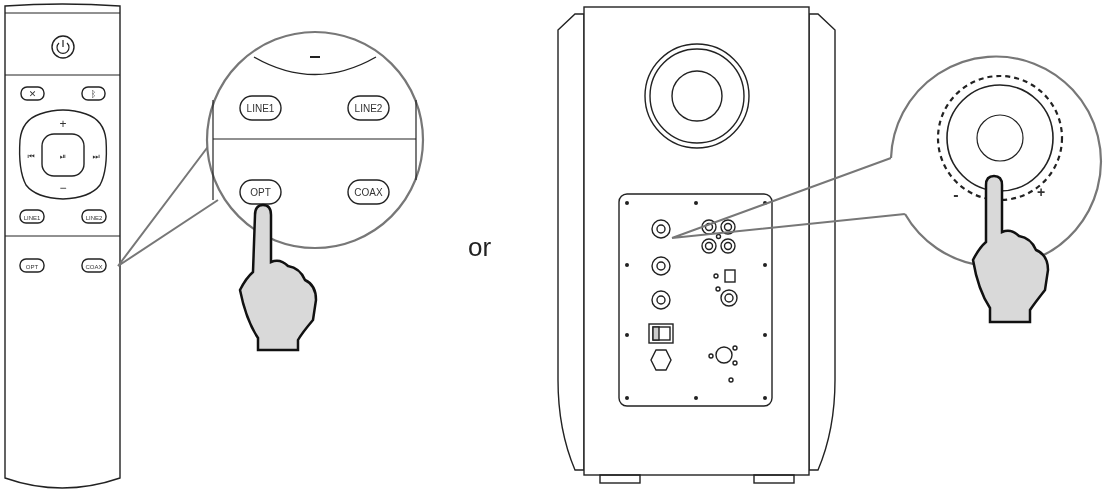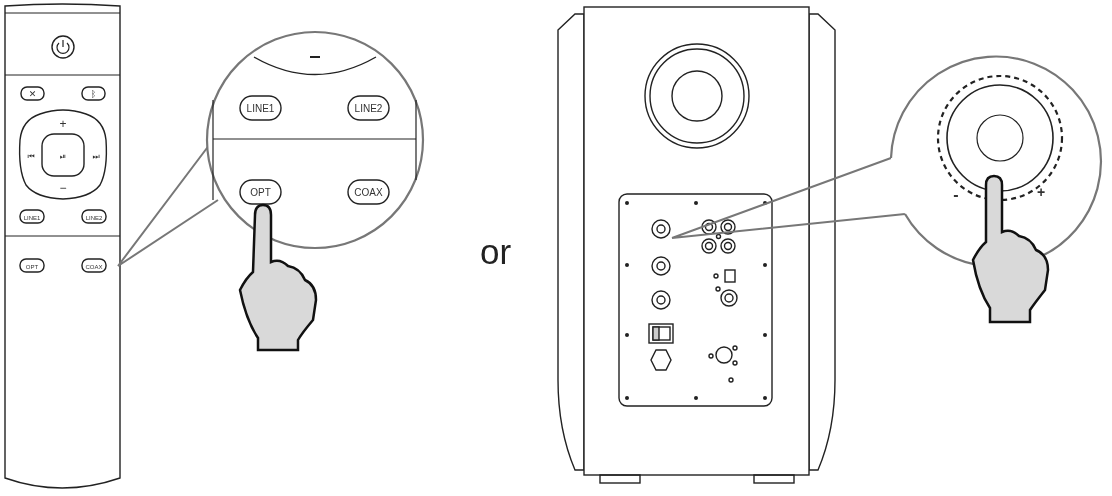--- a/index.html
+++ b/index.html
@@ -1,19 +1,19 @@
 <!DOCTYPE html>
 <html><head>
 <meta charset="utf-8">
 <style>
   html,body{margin:0;padding:0;background:#fff;}
   body{width:1112px;height:496px;position:relative;overflow:hidden;font-family:"Liberation Sans",sans-serif;}
   svg{position:absolute;left:0;top:0;}
   .lbl{font-family:"Liberation Sans",sans-serif;fill:#333;}
-  .or{position:absolute;left:480px;top:232px;font-size:35px;color:#222;font-family:"Liberation Sans",sans-serif;}
+  .or{position:absolute;left:468px;top:232px;font-size:26px;color:#222;font-family:"Liberation Sans",sans-serif;}
 </style>
 </head>
 <body>
 
 <svg width="1112" height="496" viewBox="0 0 1112 496">
 
   <g fill="none" stroke="#222" stroke-width="1.4">
     <path d="M5,6 Q62,2 120,6 L120,478 Q62,498 5,478 Z" fill="#fff"></path>
     <line x1="5" y1="13" x2="120" y2="13" stroke-width="1"></line>
     <line x1="5" y1="75" x2="120" y2="75" stroke-width="1"></line>

